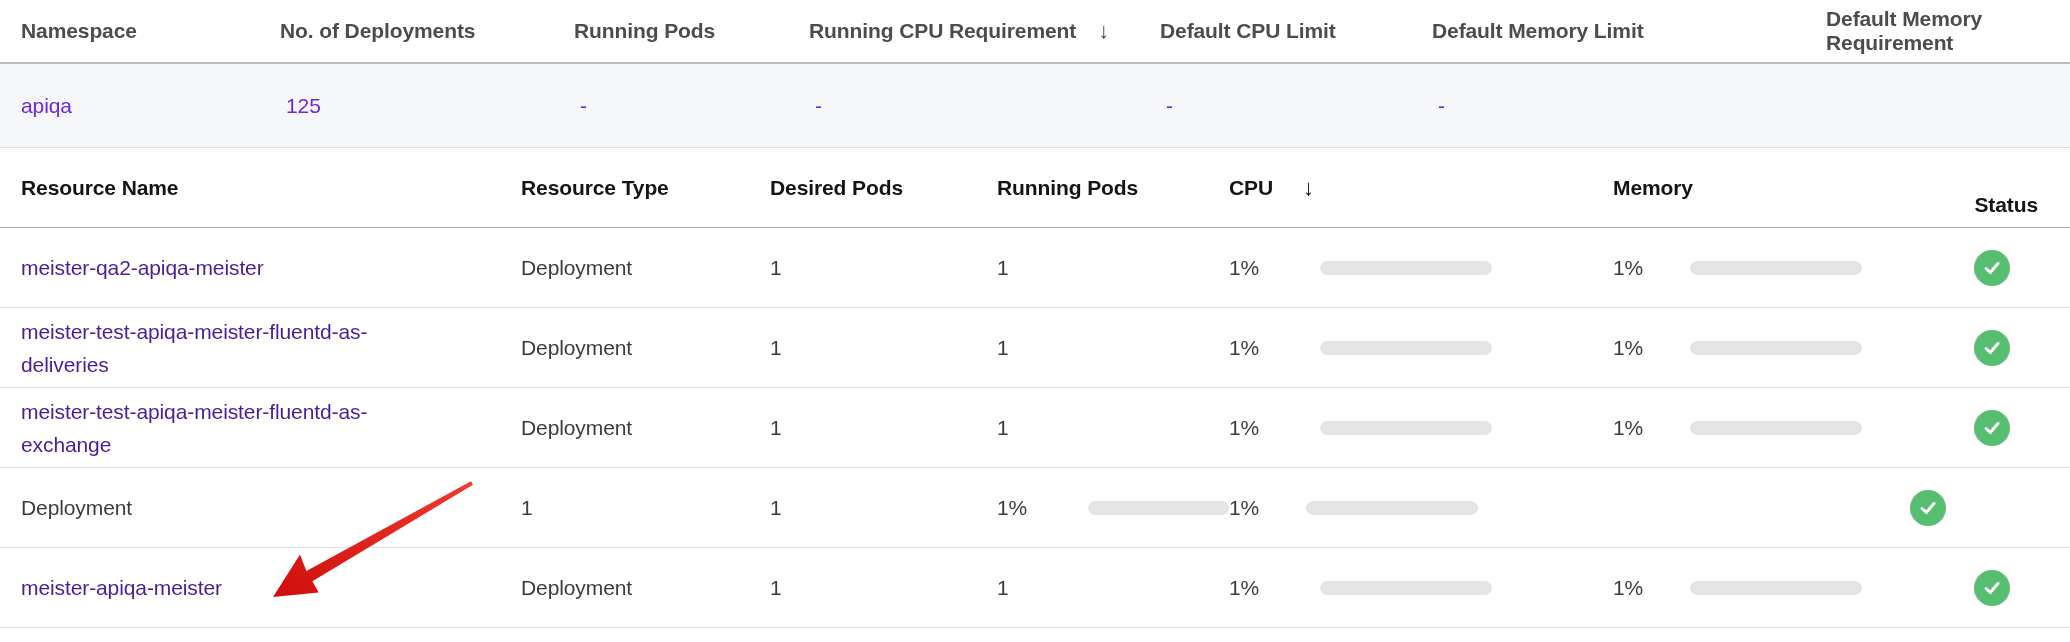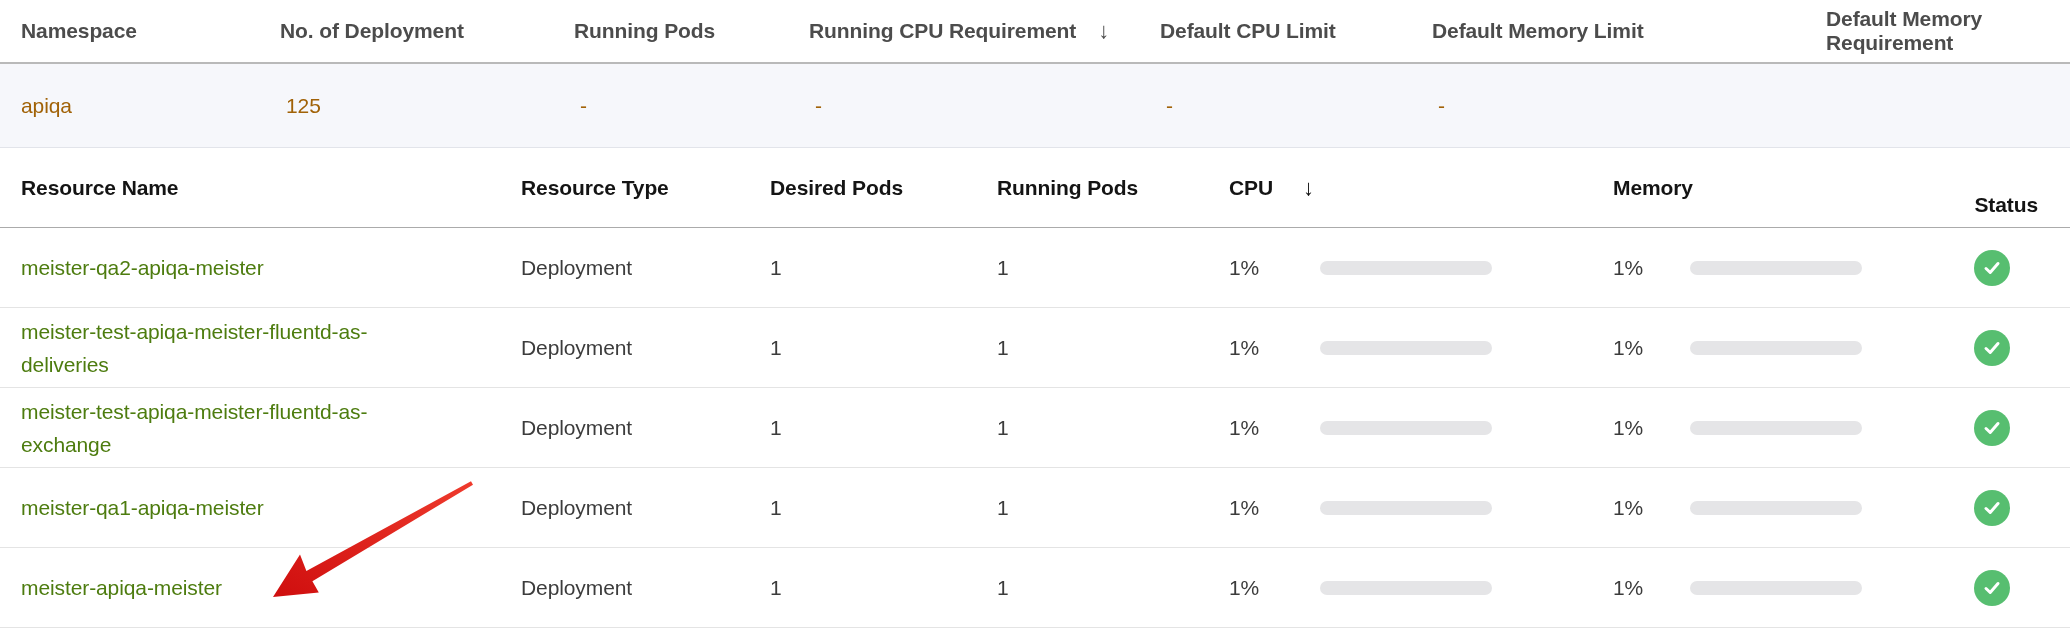--- a/index.html
+++ b/index.html
@@ -25,21 +25,21 @@
     height: 64px;
     border-bottom: 2px solid #b9b9b9;
     font-size: 21px; font-weight: 600; color: #4c4c4c;
   }
   .ns-header .hcell { display: flex; align-items: center; }
   .sort-arrow { font-size: 22px; font-weight: 400; margin-left: 22px; color: #4c4c4c; }
   .ns-row {
     height: 84px;
     background: #f6f7fb;
     border-bottom: 1px solid #e2e4ea;
-    font-size: 21px; color: #a16207;
+    font-size: 21px; color: #6d28d9;
   }
   .ns-row .cell { padding-left: 6px; }
   .ns-row .cell.first { padding-left: 0; }
 
   
   .res-grid {
     display: grid;
     grid-template-columns: 500px 249px 227px 232px 384px 361px 1fr;
     align-items: center;
     padding-left: 21px; padding-right: 32px;
@@ -52,21 +52,21 @@
   .res-header .hcell { display: flex; align-items: center; }
   .res-header .sort-arrow { color: #111; margin-left: 30px; font-weight: 600; }
   .res-header .hcell.right { justify-content: flex-end; margin-top: 35px; }
 
   .res-row {
     min-height: 80px;
     border-bottom: 1px solid #e4e4e4;
     font-size: 21px;
   }
   .res-row .name-cell { max-width: 372px; line-height: 33px; }
-  .res-link { color: #4d7c0f; text-decoration: none; cursor: pointer; }
+  .res-link { color: #4c1d95; text-decoration: none; cursor: pointer; }
 
   .metric-cell { display: flex; align-items: center; }
   .metric-pct { width: 56px; flex: 0 0 56px; }
   .bar-track {
     width: 172px; height: 14px;
     background: #e5e5e7; border-radius: 7px;
     overflow: hidden; position: relative;
   }
   .cpu-cell .bar-track { margin-left: 35px; }
   .mem-cell .bar-track { margin-left: 21px; }
@@ -87,21 +87,21 @@
     width: 270px; height: 170px; pointer-events: none;
   }
 </style>
 </head>
 <body>
 
 <div class="page">
 
   <div class="ns-grid ns-header">
     <div class="hcell">Namespace</div>
-    <div class="hcell">No. of Deployment</div>
+    <div class="hcell">No. of Deployments</div>
     <div class="hcell">Running Pods</div>
     <div class="hcell">
       <span>Running CPU Requirement</span>
       <span class="sort-arrow">↓</span>
     </div>
     <div class="hcell">Default CPU Limit</div>
     <div class="hcell">Default Memory Limit</div>
     <div class="hcell">Default Memory Requirement</div>
   </div>
 
@@ -187,21 +187,20 @@
     <div class="status-cell">
       <span class="status-icon">
         <svg width="20" height="20" viewBox="0 0 20 20">
             <path d="M4 10.5 L8.2 14.5 L16 5.5" stroke="#ffffff" stroke-width="3" fill="none" stroke-linecap="round" stroke-linejoin="round"></path>
           </svg>
       </span>
     </div>
   </div>
 
   <div class="res-grid res-row">
-    <div class="name-cell"><a class="res-link">meister-qa1-apiqa-meister</a></div>
     <div>Deployment</div>
     <div>1</div>
     <div>1</div>
     <div class="metric-cell cpu-cell">
       <span class="metric-pct">1%</span>
       <span class="bar-track"><span class="bar-fill cpu" style="width: 1%;"></span></span>
     </div>
     <div class="metric-cell mem-cell">
       <span class="metric-pct">1%</span>
       <span class="bar-track"><span class="bar-fill mem" style="width: 1%;"></span></span>

